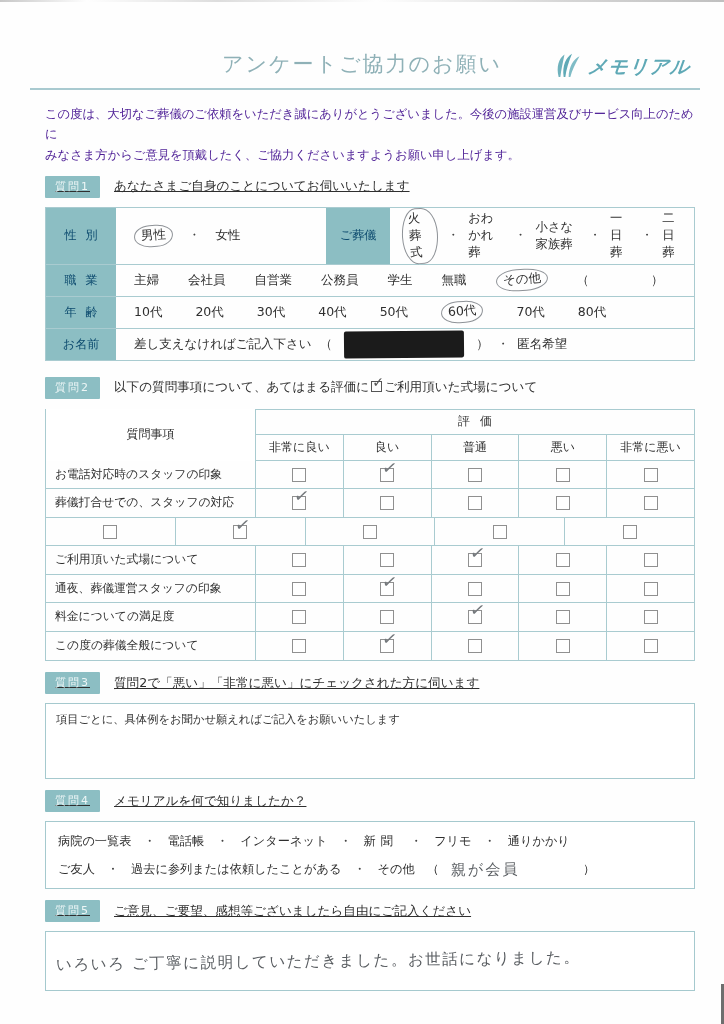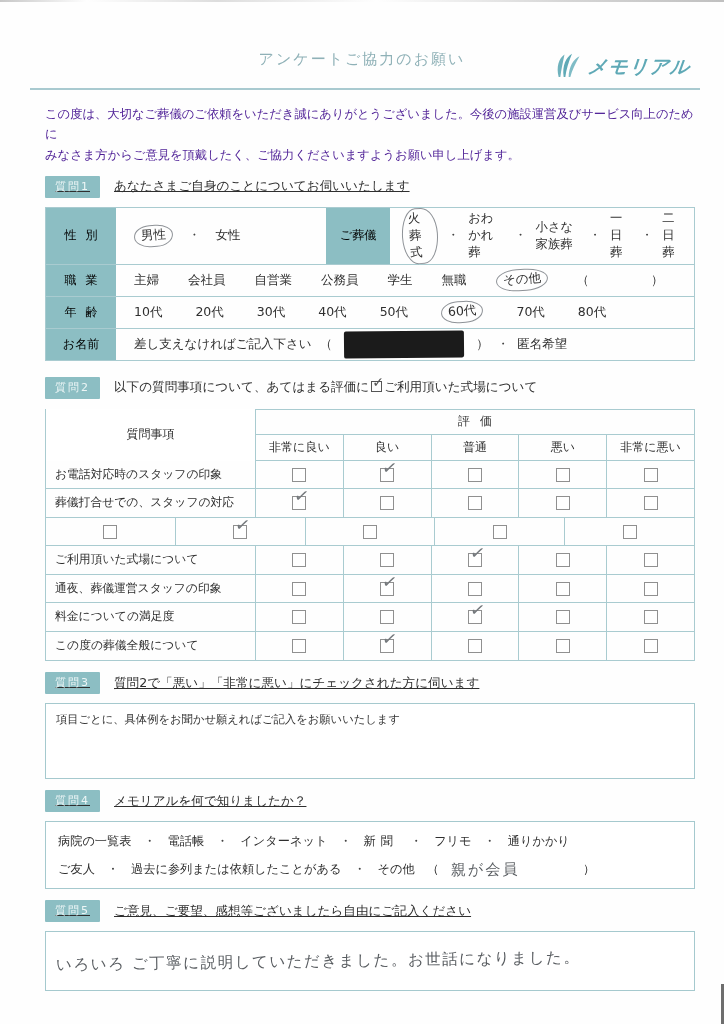--- a/index.html
+++ b/index.html
@@ -9,38 +9,38 @@
   .inner { padding:0 29px 0 45px; }
 
   
   .edge-top { position:absolute; top:0; left:0; right:0; height:2px;
     background:linear-gradient(90deg,#9a9a9a 0%,transparent 12%,#c2c2c2 30%,transparent 52%,#b5b5b5 78%,#8d8d8d 100%); opacity:.55; }
   .edge-right { position:absolute; right:0; top:984px; width:3px; height:40px; background:#4a4a4a; opacity:.8; }
 
   
   .header { position:relative; padding-top:52px; height:88px; }
   .title { position:absolute; left:0; right:0; text-align:center; top:50px;
-    font-size:15px; letter-spacing:2px; color:#8fb1b7; font-weight:500;font-family:Liberation Serif, serif; }
+    font-size:21px; letter-spacing:2px; color:#8fb1b7; font-weight:500;font-family:Liberation Serif, serif; }
   .logo { position:absolute; right:34px; top:52px; display:flex; align-items:center; gap:4px; }
   .logo svg { width:34px; height:30px; }
   .logo-text { font-size:19px; font-weight:bold; font-style:italic; color:#5fa9b6; letter-spacing:1px; transform:skewX(-6deg); }
   .rule { border-top:2px solid #a9cad0; margin:0 24px 0 30px; }
 
   .intro { margin:14px 0 0 0; font-size:12.3px; line-height:1.65; color:#4c1d95; }
 
   
   .qrow { display:flex; align-items:center; gap:14px; }
   .badge { background:#8cbec3; color:#edf6f6; font-size:11px; letter-spacing:2px;
     padding:3px 10px 4px; border-radius:1px; white-space:nowrap; }
   .qheading { font-size:12.6px; color:#2e2e2e; }
 
   
   .q1-table { margin-top:9px; border:1px solid #a9cbd0; border-bottom:none; font-size:12.5px; }
   .frow { display:flex; align-items:stretch; border-bottom:1px solid #a9cbd0; min-height:32px; }
-  .flabel { width:70px; background:#8cbec3; color:#000000; display:flex; align-items:center;
+  .flabel { width:70px; background:#8cbec3; color:#0c4a6e; display:flex; align-items:center;
     justify-content:center; font-size:12px; flex-shrink:0; }
   .flabel.wide { letter-spacing:9px; text-indent:9px; }
   .fcontent { display:flex; align-items:center; padding:0 10px 0 18px; }
   .flabel.mid { width:64px; margin-left:2px; }
   .gender-c { width:208px; gap:15px; }
   .funeral-c { gap:9px; flex:1; padding-left:12px; font-size:12.3px; }
   .occ-c { gap:29px; }
   .age-c { gap:33px; }
   .dot { color:#444; }
   .circled { border:1.4px solid #8e9297; border-radius:48% 52% 50% 50% / 60% 55% 62% 58%;

